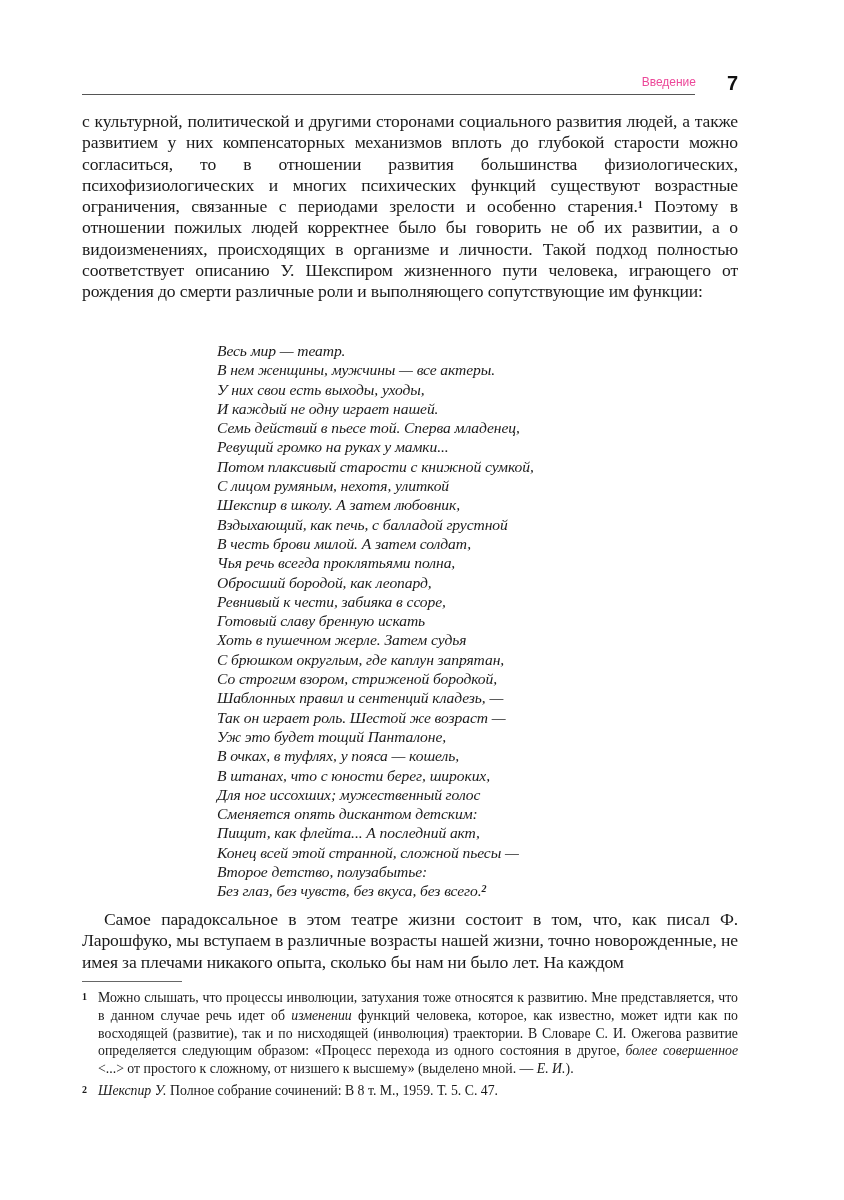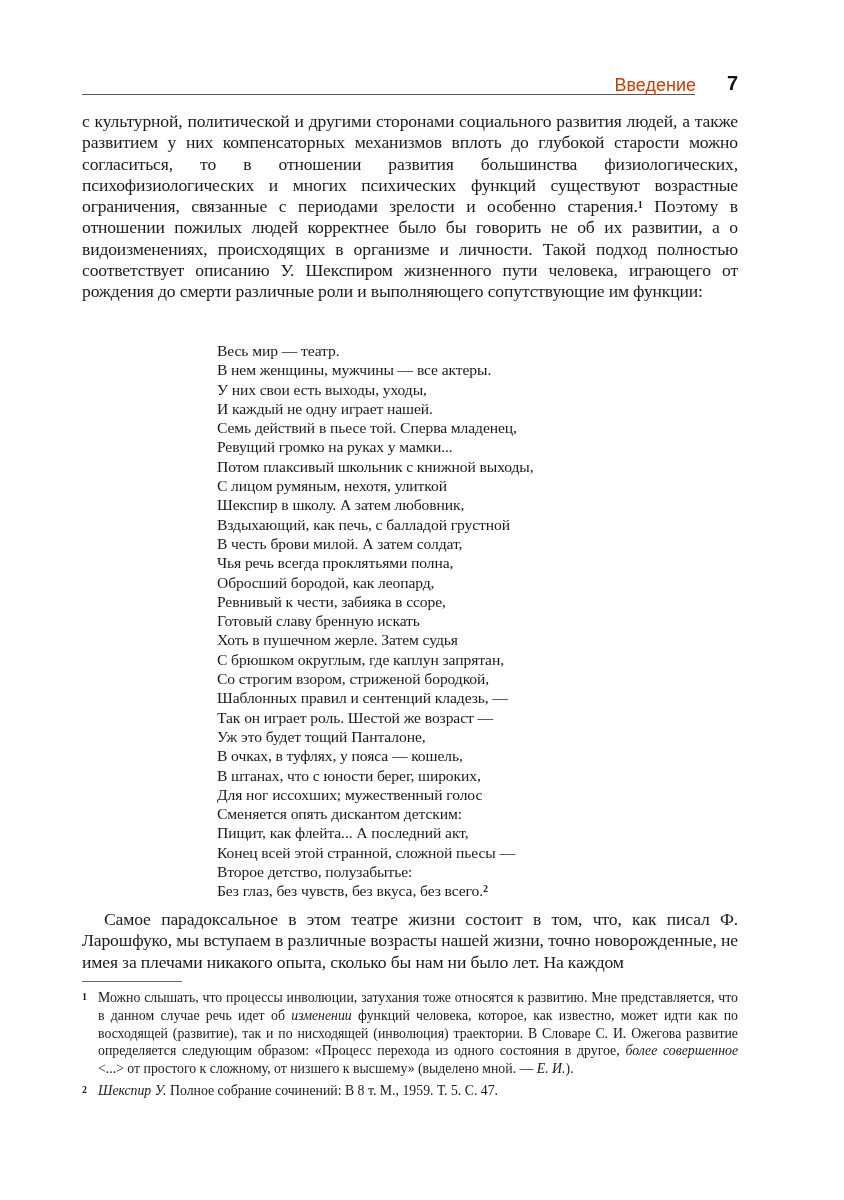--- a/index.html
+++ b/index.html
@@ -28,22 +28,22 @@
       top: 20px;
       width: 613px;
       height: 1px;
       background: #555;
     }
     .running-head .section {
       position: absolute;
       right: 62px;
       top: 1px;
       font-family: "Liberation Sans", "DejaVu Sans", sans-serif;
-      font-size: 18px;
-      color: #c2410c;
+      font-size: 12px;
+      color: #ec4899;
     }
     .running-head .pageno {
       position: absolute;
       right: 20px;
       top: -2px;
       font-family: "Liberation Sans", "DejaVu Sans", sans-serif;
       font-weight: bold;
       font-size: 20px;
       color: #111;
     }
@@ -70,20 +70,21 @@
       position: absolute;
       left: 217px;
       top: 341px;
       font-size: 15.6px;
       line-height: 19.3px;
       letter-spacing: -0.1px;
     }
     .verse .line {
       display: block;
       white-space: nowrap;
+      font-style: italic;
     }
     .fn-rule {
       position: absolute;
       left: 82px;
       top: 981px;
       width: 100px;
       height: 1px;
       background: #666;
     }
     .footnotes {
@@ -123,21 +124,21 @@
   <p><span>с культурной, политической и другими сторонами социального развития людей, а также развитием у них компенсаторных механизмов вплоть до глубокой старости можно согласиться, то в отношении развития большинства физиологических, психофизиологических и многих психических функций существуют возрастные ограничения, связанные с периодами зрелости и особенно старения.</span><sup class="fn">1</sup><span> Поэтому в отношении пожилых людей корректнее было бы говорить не об их развитии, а о видоизменениях, происходящих в организме и личности. Такой подход полностью соответствует описанию У. Шекспиром жизненного пути человека, играющего от рождения до смерти различные роли и выполняющего сопутствующие им функции:</span></p>
 </div>
 
 <div class="verse" id="verse">
     <span class="line"><span>Весь мир — театр.</span></span>
     <span class="line"><span>В нем женщины, мужчины — все актеры.</span></span>
     <span class="line"><span>У них свои есть выходы, уходы,</span></span>
     <span class="line"><span>И каждый не одну играет нашей.</span></span>
     <span class="line"><span>Семь действий в пьесе той. Сперва младенец,</span></span>
     <span class="line"><span>Ревущий громко на руках у мамки...</span></span>
-    <span class="line"><span>Потом плаксивый школьник с книжной выходы,</span></span>
+    <span class="line"><span>Потом плаксивый старости с книжной сумкой,</span></span>
     <span class="line"><span>С лицом румяным, нехотя, улиткой</span></span>
     <span class="line"><span>Шекспир в школу. А затем любовник,</span></span>
     <span class="line"><span>Вздыхающий, как печь, с балладой грустной</span></span>
     <span class="line"><span>В честь брови милой. А затем солдат,</span></span>
     <span class="line"><span>Чья речь всегда проклятьями полна,</span></span>
     <span class="line"><span>Обросший бородой, как леопард,</span></span>
     <span class="line"><span>Ревнивый к чести, забияка в ссоре,</span></span>
     <span class="line"><span>Готовый славу бренную искать</span></span>
     <span class="line"><span>Хоть в пушечном жерле. Затем судья</span></span>
     <span class="line"><span>С брюшком округлым, где каплун запрятан,</span></span>

